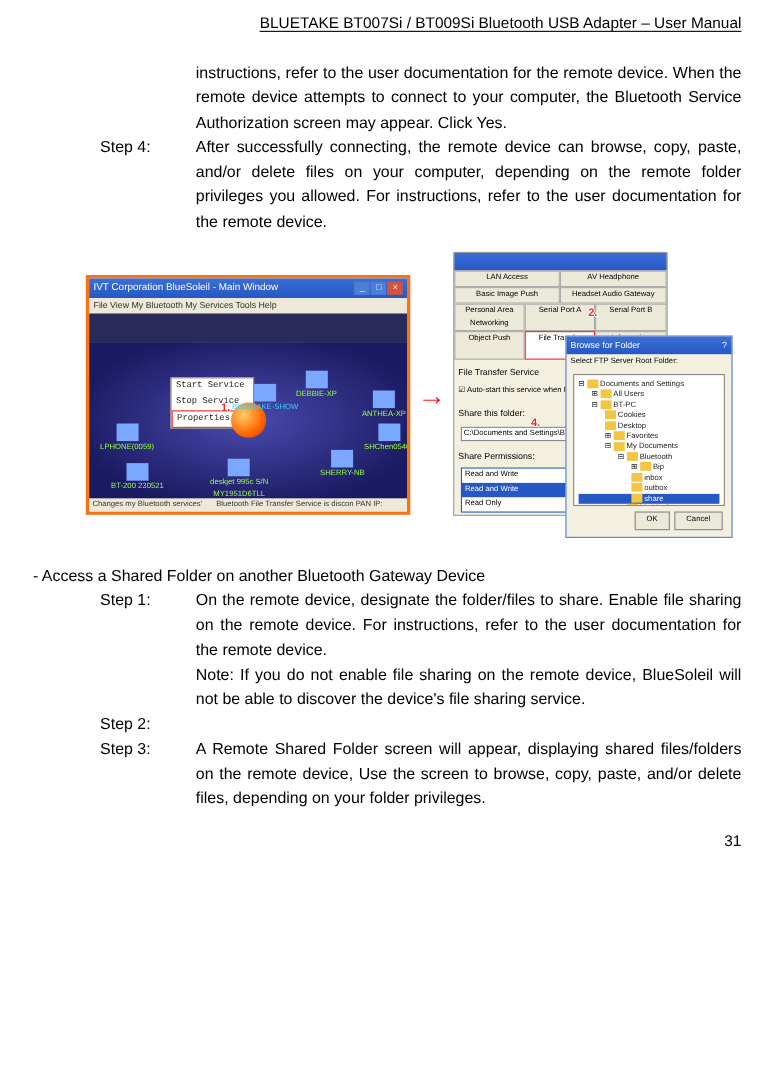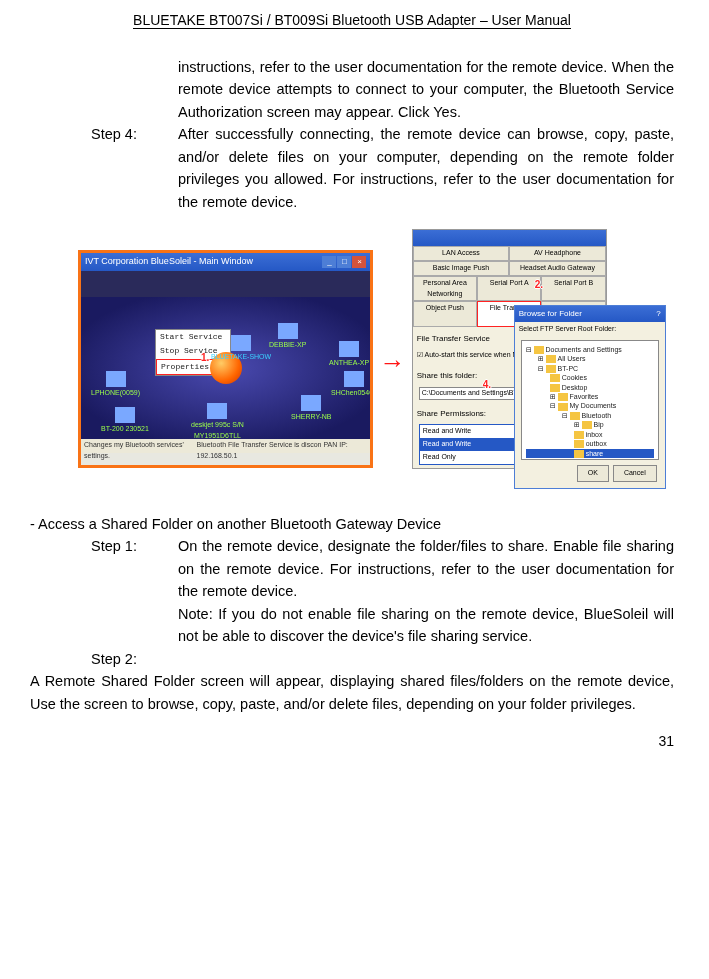--- a/index.html
+++ b/index.html
@@ -6,21 +6,21 @@
     body {
       font-family: Arial, sans-serif;
       width: 709px;
       background: white;
       padding: 10px 35px 20px 30px;
       font-size: 14.5px;
       line-height: 1.55;
       color: #000;
     }
     .header {
-      text-align: center;
+      text-align: right;
       font-size: 14px;
       margin-bottom: 24px;
     }
     .underline { border-bottom: 1px solid #000; display: inline; }
     .step-block { display: flex; margin-bottom: 0; }
     .step-label { width: 148px; flex-shrink: 0; padding-left: 61px; }
     .step-text { flex: 1; text-align: justify; }
     .step-text-only { margin-left: 148px; text-align: justify; }
     .figure-row {
       display: flex;
@@ -159,20 +159,21 @@
 <div class="figure-row">
   <div class="fig-box fig1">
     <div class="fig1-titlebar">
       <span>IVT Corporation BlueSoleil - Main Window</span>
       <div class="win-controls">
         <div class="win-btn min">_</div>
         <div class="win-btn min">□</div>
         <div class="win-btn">×</div>
       </div>
     </div>
+    <div class="fig1-menubar">File   View   My Bluetooth   My Services   Tools   Help</div>
     <div class="fig1-toolbar"></div>
     <div class="fig1-canvas">
       <div class="dropdown-menu">
         <div>Start Service</div>
         <div>Stop Service</div>
         <div class="hl">Properties...</div>
       </div>
       <div class="callout-1">1.</div>
       <div class="orb"></div>
       <div class="dev-node" style="top:38px;left:130px;color:#3ad1ff"><div class="dev-icon"></div><span>BLUETAKE-SHOW</span></div>
@@ -271,16 +272,17 @@
     <span>On the remote device, designate the folder/files to share. Enable file sharing on the remote device. For instructions, refer to the user documentation for the remote device.</span><br>
     <span>Note: If you do not enable file sharing on the remote device, BlueSoleil will not be able to discover the device's file sharing service.</span>
   </div>
 </div>
 
 <div class="step-block">
   <div class="step-label">Step 2:</div>
 </div>
 
 <div class="step-block">
+  <div class="step-label">Step 3:</div>
   <div class="step-text">A Remote Shared Folder screen will appear, displaying shared files/folders on the remote device, Use the screen to browse, copy, paste, and/or delete files, depending on your folder privileges.</div>
 </div>
 
 <div class="page-num">31</div>
 
 </body></html>

